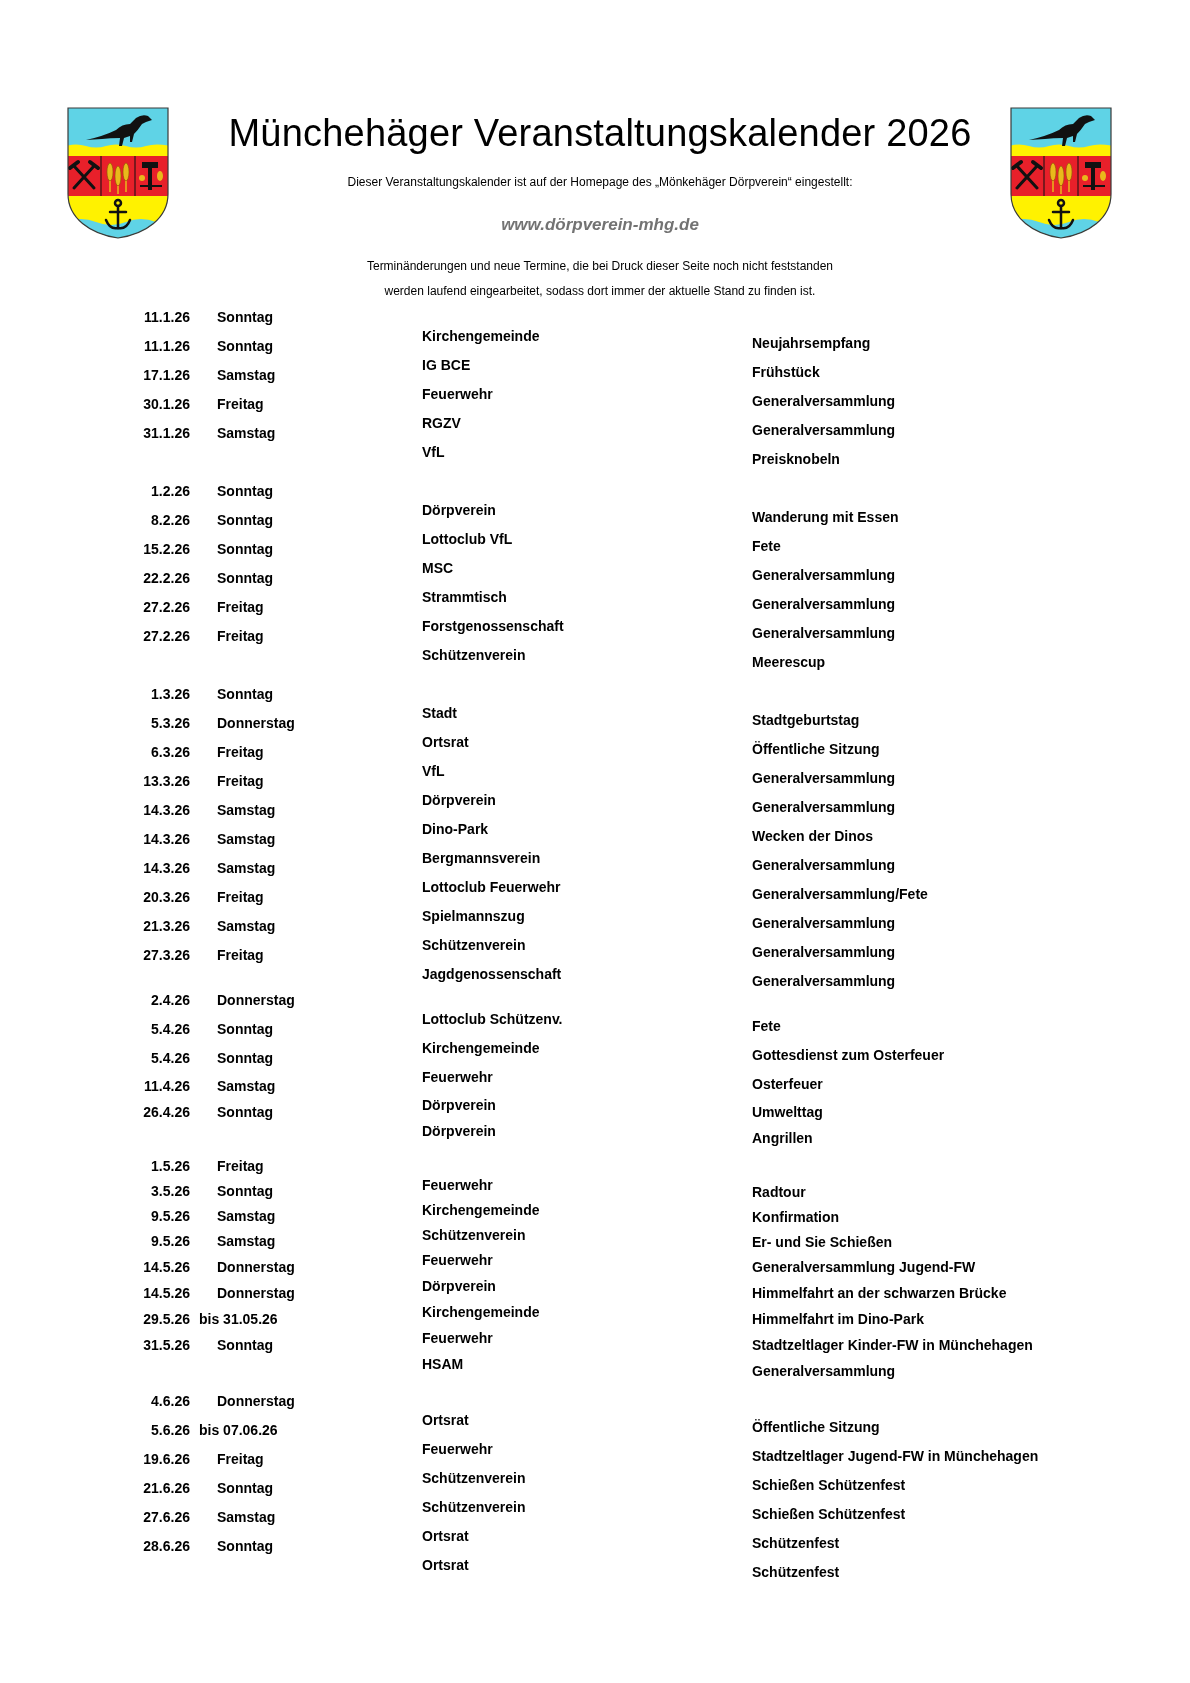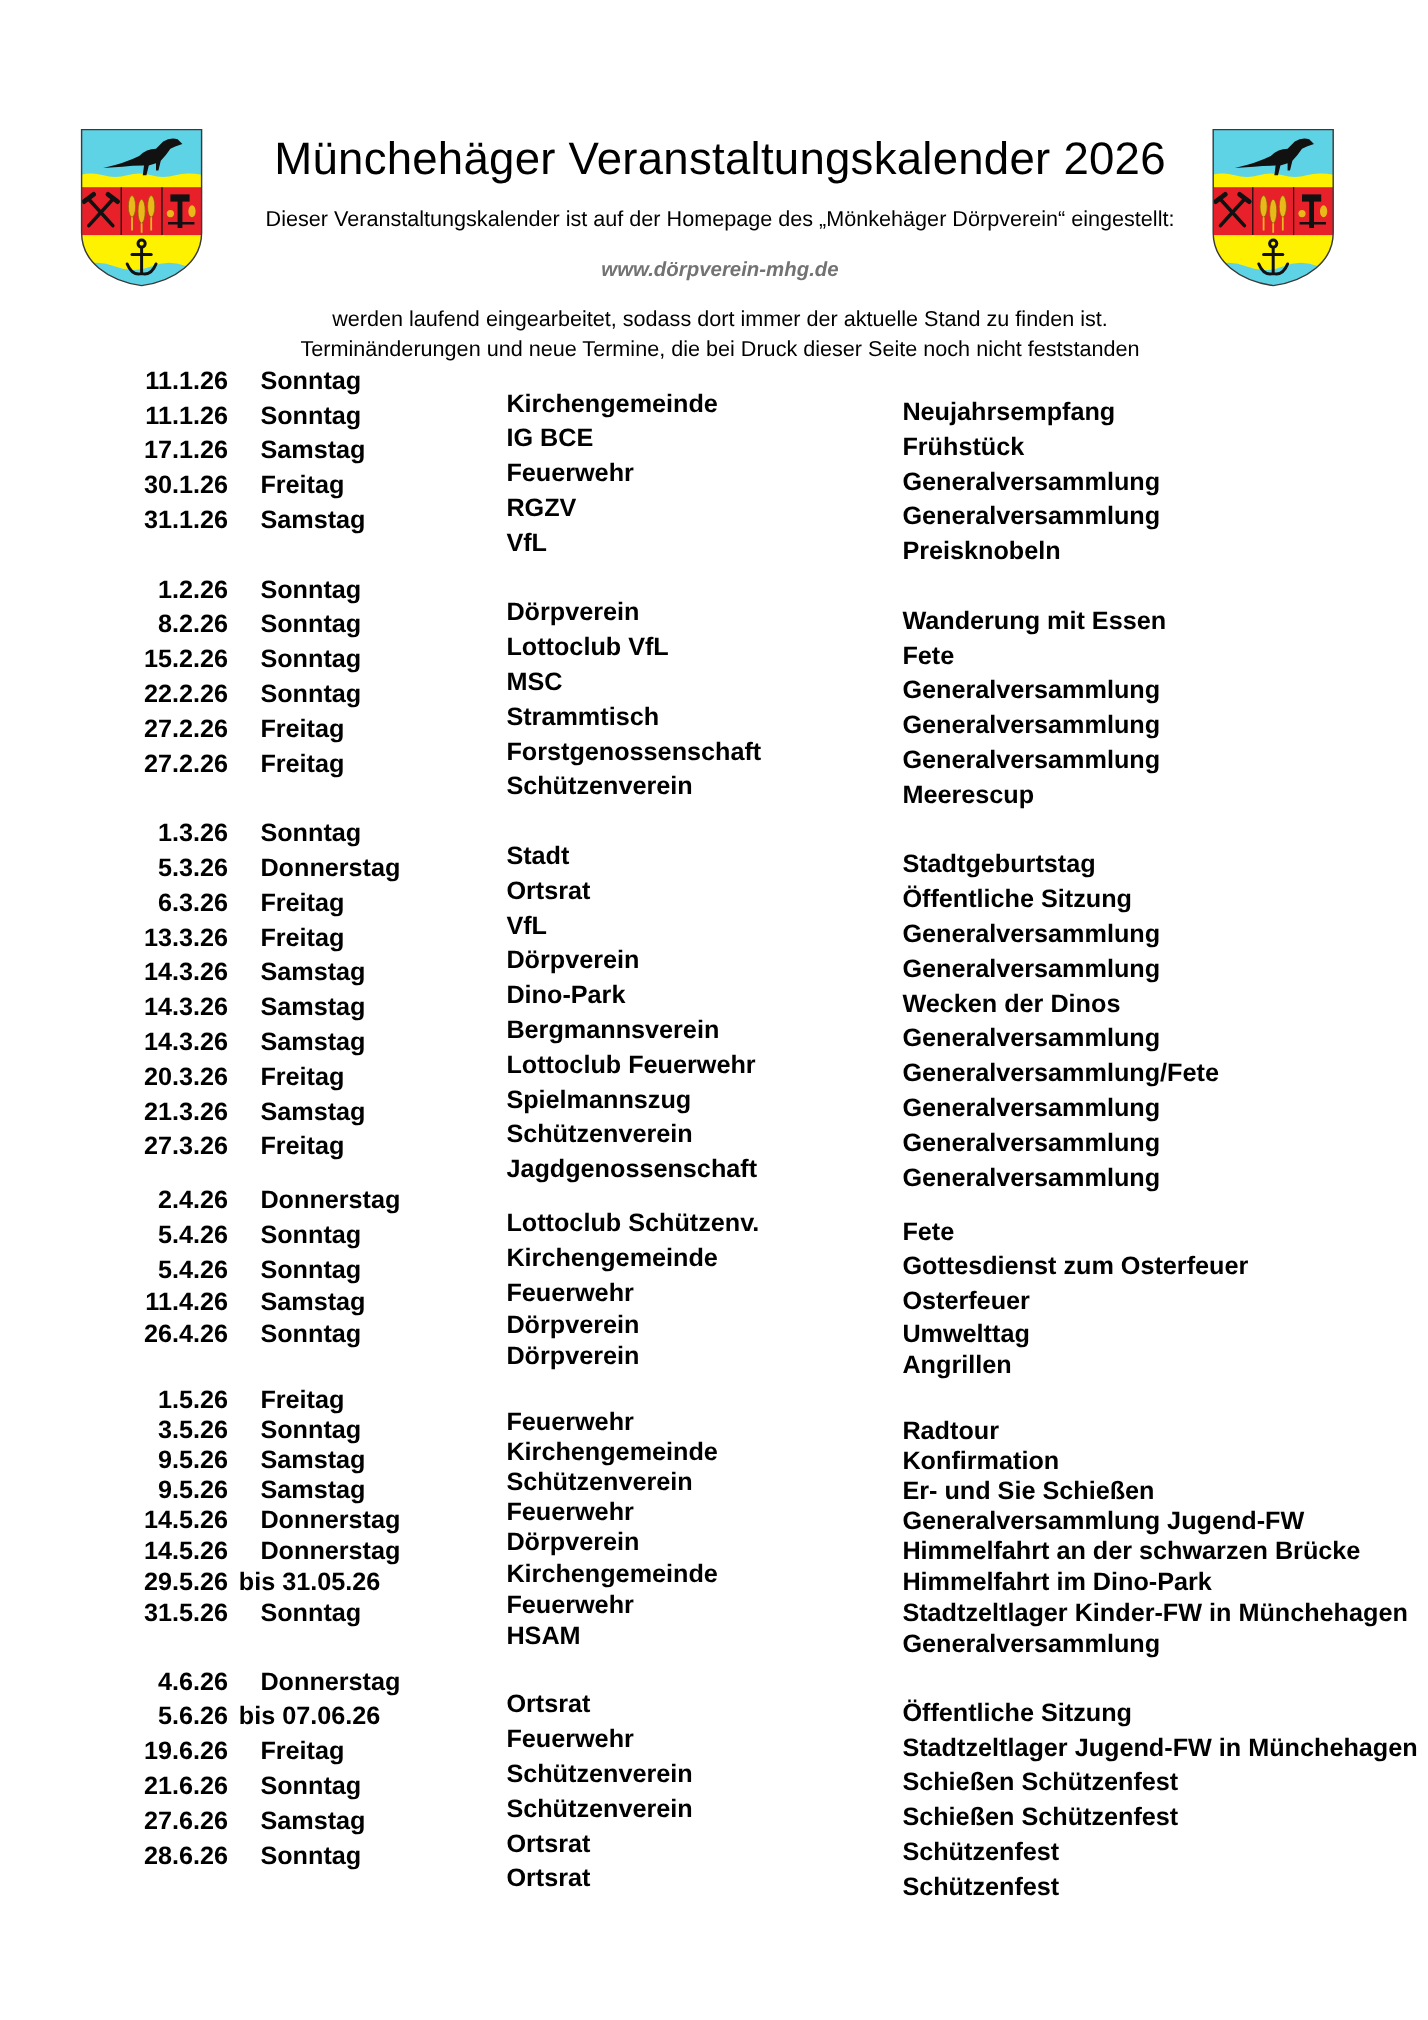--- a/index.html
+++ b/index.html
@@ -5,24 +5,24 @@
     html, body { margin: 0; padding: 0; background: #ffffff; }
     body {
       width: 1190px; height: 1683px; position: relative; overflow: hidden;
       font-family: "Liberation Sans", "DejaVu Sans", sans-serif; color: #000;
     }
     .crest { position: absolute; width: 104px; height: 134px; }
     .crest.left { left: 66px; top: 106px; }
     .crest.right { left: 1009px; top: 106px; }
     .header { position: absolute; left: 200px; top: 96px; width: 800px; text-align: center; }
     .title { font-size: 38px; font-weight: normal; margin: 12px; line-height: 50px; letter-spacing: 0.2px; }
-    .subline { font-size: 18px; line-height: 25px; margin: 0; }
+    .subline { font-size: 12px; line-height: 25px; margin: 0; }
     .url { font-size: 17px; line-height: 25px; font-weight: bold; font-style: italic; color: #737373; }
     .events { position: absolute; left: 0; top: 303px; width: 1190px; }
-    .row { position: relative; height: 29px; font-size: 21px; font-weight: bold; line-height: 29px; white-space: nowrap; }
+    .row { position: relative; height: 29px; font-size: 14px; font-weight: bold; line-height: 29px; white-space: nowrap; }
     .row.compact { height: 25px; line-height: 25px; }
     .row.mid { height: 26px; line-height: 26px; }
     .gap { height: 29px; }
     .gap.small { height: 16px; }
     .cell { position: absolute; top: 0; }
     .c-date { left: 70px; width: 120px; text-align: right; }
     .c-day { left: 217px; width: 150px; text-align: left; }
     .c-range { left: 199px; }
     .c-org { left: 422px; margin-top: 19px; }
     .c-event { left: 752px; margin-top: 26px; }
@@ -136,22 +136,22 @@
       </g>
     </g>
     <path d="M2 2 H102 V88 C102 112 80 128 52 132 C24 128 2 112 2 88 Z" fill="none" stroke="#3a3a3a" stroke-width="1.2"></path>
   </svg>
 </div>
 
 <header class="header">
   <h1 class="title">Münchehäger Veranstaltungskalender 2026</h1>
   <p class="subline">Dieser Veranstaltungskalender ist auf der Homepage des „Mönkehäger Dörpverein“ eingestellt:</p>
   <p class="url">www.dörpverein-mhg.de</p>
+  <p class="subline">Terminänderungen und neue Termine, die bei Druck dieser Seite noch nicht feststanden</p>
   <p class="subline">werden laufend eingearbeitet, sodass dort immer der aktuelle Stand zu finden ist.</p>
-  <p class="subline">Terminänderungen und neue Termine, die bei Druck dieser Seite noch nicht feststanden</p>
 </header>
 
 <main class="events" id="events">
     <section>
       <div class="row ">
         <span class="cell c-date">11.1.26</span>
         <span class="cell c-day">Sonntag</span>
         <span class="cell c-org">Kirchengemeinde</span>
         <span class="cell c-event">Neujahrsempfang</span>
       </div>

